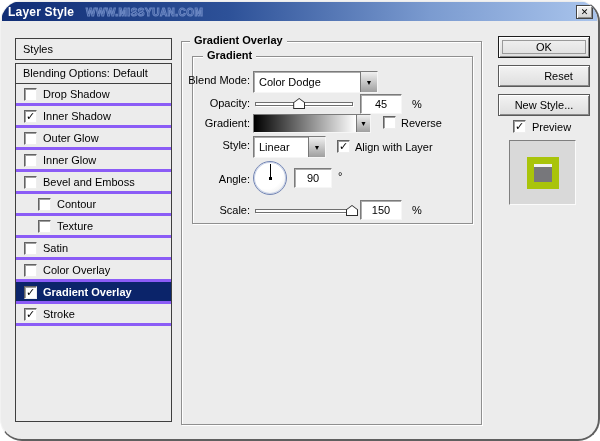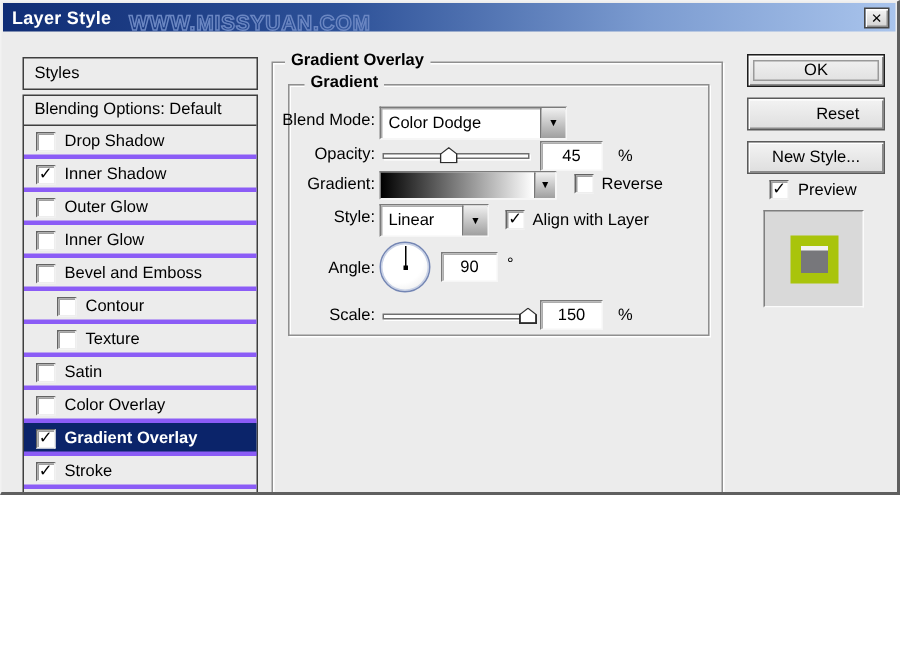--- a/index.html
+++ b/index.html
@@ -1,26 +1,26 @@
 <!DOCTYPE html>
 <html><head>
 <meta charset="utf-8">
 <style>
   html,body{margin:0;padding:0;background:#fff;}
   *{box-sizing:border-box;}
   body{font-family:"Liberation Sans","DejaVu Sans",sans-serif;font-size:11px;color:#000;}
-  .window{position:relative;width:600px;height:330px;background:var(--dialog-bg,#ececec);
+  .window{position:relative;width:600px;height:441px;background:var(--dialog-bg,#ececec);
     border-top:1px solid #f2f2f2;border-left:1px solid #f2f2f2;
-    border-right:2px solid #5f5f5f;border-bottom:2px solid #5f5f5f;overflow:hidden;}
+    border-right:2px solid #5f5f5f;border-bottom:2px solid #5f5f5f;overflow:hidden;border-radius:22px;}
   
   .titlebar{position:absolute;left:1px;top:1px;right:1px;height:19px;
     background:linear-gradient(to right,#102d75,#2d5198 38%,#7b9bd0 72%,#a9c4ec);
     display:flex;align-items:center;}
   .title-text{color:#fff;font-weight:bold;font-size:12px;padding-left:6px;letter-spacing:.2px;position:relative;z-index:2;}
-  .watermark{position:absolute;left:84px;top:5px;font-size:14px;font-weight:bold;letter-spacing:.5px;
+  .watermark{position:absolute;left:84px;top:5px;font-size:10px;font-weight:bold;letter-spacing:.5px;
     color:transparent;-webkit-text-stroke:1px #6a86c2;z-index:1;white-space:nowrap;}
   .close-btn{position:absolute;right:4px;top:3px;width:17px;height:14px;
     background:linear-gradient(#f5f5f5,#d2d2d2);border:1px solid #454545;
     box-shadow:inset 1px 1px 0 #fff,inset -1px -1px 0 #8d8d8d;
     font-size:9px;font-weight:bold;line-height:12px;text-align:center;cursor:default;}
   
   .styles-header{position:absolute;left:14px;top:37px;width:157px;height:22px;border:1px solid #3f3f3f;
     line-height:20px;padding-left:7px;}
   .styles-list{position:absolute;left:14px;top:62px;width:157px;height:359px;border:1px solid #3f3f3f;}
   .blending-row{height:20px;line-height:19px;padding-left:7px;border-bottom:1px solid #3f3f3f;}

